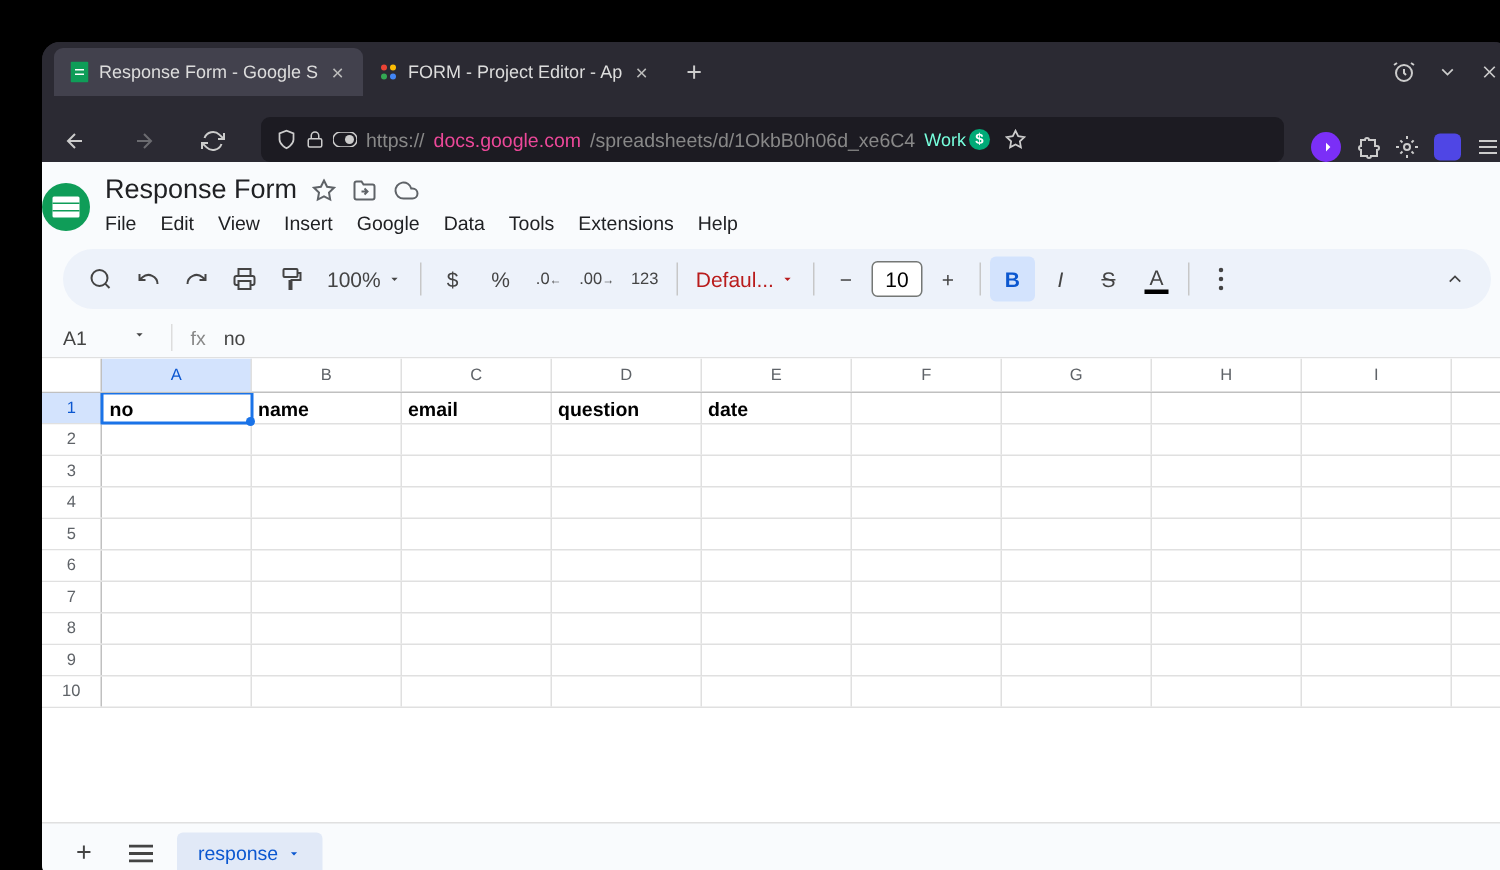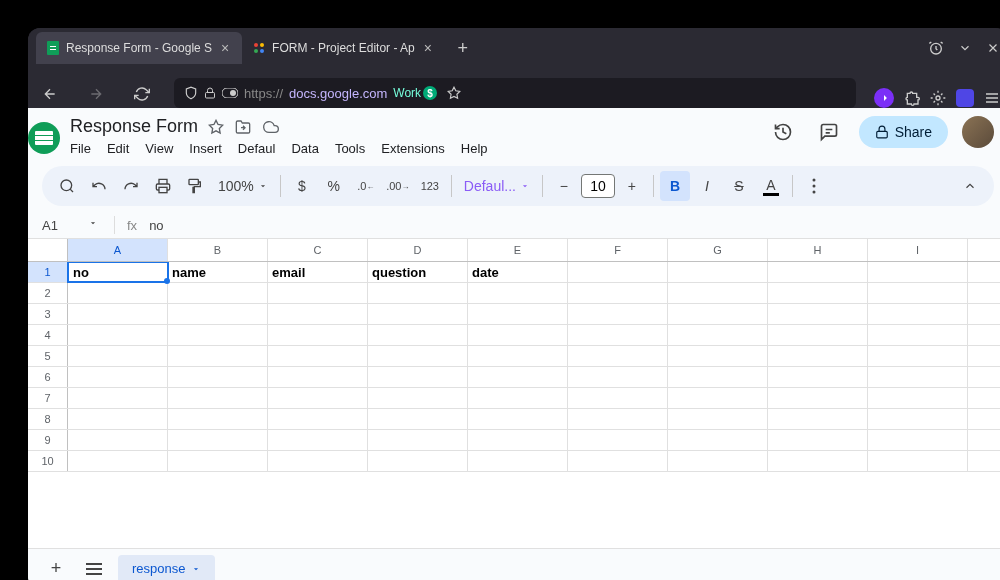--- a/index.html
+++ b/index.html
@@ -9,21 +9,21 @@
 .tab { display: flex; align-items: center; height: 32px; padding: 0 10px; font-size: 12px; color: #ddd; border-radius: 6px 6px 0 0; gap: 6px; max-width: 210px; }
 .tab.active { background: #42414d; }
 .tab-close { width: 14px; height: 14px; display: flex; align-items: center; justify-content: center; color: #bbb; font-size: 14px; }
 .tab-icon { width: 14px; height: 14px; display: inline-flex; align-items: center; justify-content: center; font-size: 11px; }
 .newtab { width: 28px; height: 28px; display: flex; align-items: center; justify-content: center; color: #ccc; font-size: 18px; margin-left: 4px; }
 .tabbar-right { margin-left: auto; display: flex; gap: 14px; align-items: center; color: #ccc; }
 .navbar { display: flex; align-items: flex-end; height: 40px; background: #2b2a33; padding: 0 8px; gap: 18px; }
 .nav-btn { width: 28px; height: 28px; display: flex; align-items: center; justify-content: center; color: #ccc; }
 .urlbar { flex: 1; display: flex; align-items: center; background: #1c1b22; border-radius: 6px; height: 30px; padding: 0 10px; gap: 6px; color: #aaa; font-size: 13px; overflow: hidden; }
 .urlbar .proto { color: #888; }
-.urlbar .domain { color: #c4b5fd; }
+.urlbar .domain { color: #ec4899; }
 .work-badge { color: #7fd; font-size: 12px; display: flex; align-items: center; gap: 2px; }
 .ext-icons { display: flex; gap: 10px; align-items: center; color: #ccc; }
 .app { background: #f9fbfd; flex: 1; display: flex; flex-direction: column; }
 .header { display: flex; align-items: flex-start; padding: 8px 14px 0 0; gap: 10px; }
 .logo { width: 32px; height: 32px; background: #0f9d58; border-radius: 50%; display: flex; align-items: center; justify-content: center; margin-top: 6px; }
 .logo-inner { width: 18px; height: 14px; background: #fff; border-radius: 1px; position: relative; }
 .logo-inner::before, .logo-inner::after { content: ''; position: absolute; background: #0f9d58; }
 .logo-inner::before { width: 100%; height: 1px; top: 4px; }
 .logo-inner::after { width: 100%; height: 1px; top: 9px; }
 .title-area { flex: 1; }
@@ -32,21 +32,21 @@
 .title-icons { display: flex; gap: 10px; color: #5f6368; }
 .menubar { display: flex; gap: 16px; font-size: 13px; color: #202124; padding: 4px 0; }
 .header-right { display: flex; align-items: center; gap: 14px; }
 .hdr-btn { width: 32px; height: 32px; display: flex; align-items: center; justify-content: center; color: #444; }
 .share-btn { background: #c2e7ff; border-radius: 20px; padding: 8px 16px; display: flex; align-items: center; gap: 6px; font-size: 14px; color: #001d35; font-weight: 500; }
 .avatar { width: 32px; height: 32px; border-radius: 50%; background: linear-gradient(135deg, #8b7355, #5a4a3a); }
 .toolbar { display: flex; align-items: center; margin: 6px 14px; padding: 4px 10px; background: #edf2fa; border-radius: 24px; gap: 2px; height: 40px; }
 .tb-btn { min-width: 30px; height: 30px; display: flex; align-items: center; justify-content: center; color: #444; font-size: 14px; border-radius: 4px; }
 .tb-sep { width: 1px; height: 22px; background: #c7c7c7; margin: 0 4px; }
 .zoom { display: flex; align-items: center; gap: 4px; font-size: 14px; color: #444; padding: 0 6px; }
-.font-sel { display: flex; align-items: center; gap: 4px; font-size: 14px; color: #8b5cf6; padding: 0 6px; }
+.font-sel { display: flex; align-items: center; gap: 4px; font-size: 14px; color: #b91c1c; padding: 0 6px; }
 .fontsize { border: 1px solid #747775; border-radius: 4px; width: 34px; height: 24px; text-align: center; font-size: 14px; background: #fff; }
 .bold-active { background: #d3e3fd; color: #0b57d0; font-weight: bold; }
 .tb-right { margin-left: auto; display: flex; align-items: center; }
 .chevron-up { width: 28px; height: 28px; display: flex; align-items: center; justify-content: center; color: #444; }
 .namebox { display: flex; align-items: center; padding: 4px 14px; gap: 12px; font-size: 13px; color: #444; border-bottom: 1px solid #e0e0e0; }
 .namebox-cell { min-width: 60px; display: flex; gap: 30px; }
 .fx { color: #888; font-size: 13px; }
 .sheet { flex: 1; display: flex; flex-direction: column; background: #fff; overflow: hidden; }
 .colhdr { display: flex; background: #fff; border-bottom: 1px solid #c0c0c0; }
 .corner { width: 40px; height: 22px; border-right: 1px solid #c0c0c0; background: #fff; }
@@ -145,20 +145,21 @@
           </svg>
         </span>
       <span>
           <svg width="16" height="10" viewBox="0 0 16 10">
             <rect width="16" height="10" rx="5" fill="none" stroke="#ccc"></rect>
             <circle cx="11" cy="5" r="3" fill="#ccc"></circle>
           </svg>
         </span>
       <span class="proto">https://</span>
         <span class="domain">docs.google.com</span>
+        <span class="proto">/spreadsheets/d/1OkbB0h06d_xe6C4</span>
       <span class="work-badge">
           <span>Work</span>
           <span style="width:14px;height:14px;background:#0a7;border-radius:50%;display:inline-flex;align-items:center;justify-content:center;color:#fff;font-size:10px;font-weight:bold">$</span>
         </span>
       <span style="margin-left:4px">
           <svg width="14" height="14" viewBox="0 0 24 24" fill="none" stroke="#ccc" stroke-width="2">
             <path d="M12 2l3.09 6.26L22 9.27l-5 4.87 1.18 6.88L12 17.77l-6.18 3.25L7 14.14 2 9.27l6.91-1.01L12 2z"></path>
           </svg>
         </span>
     </div>
@@ -213,50 +214,26 @@
                   <path d="M18 10h-1.26A8 8 0 109 20h9a5 5 0 000-10z"></path>
                 </svg>
               </span>
           </div>
         </div>
         <div class="menubar">
           <span>File</span>
           <span>Edit</span>
           <span>View</span>
           <span>Insert</span>
-          <span>Defaul</span>
+          <span>Google</span>
           <span>Data</span>
           <span>Tools</span>
           <span>Extensions</span>
           <span>Help</span>
         </div>
-      </div>
-      <div class="header-right">
-        <div class="hdr-btn">
-            <svg width="20" height="20" viewBox="0 0 24 24" fill="none" stroke="currentColor" stroke-width="2">
-              <path d="M3 12a9 9 0 109-9 9.75 9.75 0 00-6.74 2.74L3 8"></path>
-              <path d="M3 3v5h5M12 7v5l4 2"></path>
-            </svg>
-          </div>
-        <div class="hdr-btn">
-            <svg width="20" height="20" viewBox="0 0 24 24" fill="none" stroke="currentColor" stroke-width="2">
-              <path d="M21 15a2 2 0 01-2 2H7l-4 4V5a2 2 0 012-2h14a2 2 0 012 2z"></path>
-              <path d="M8 9h8M8 13h5"></path>
-            </svg>
-          </div>
-        <div class="share-btn">
-          <span>
-              <svg width="14" height="14" viewBox="0 0 24 24" fill="none" stroke="currentColor" stroke-width="2">
-                <rect x="3" y="11" width="18" height="11" rx="2"></rect>
-                <path d="M7 11V7a5 5 0 0110 0v4"></path>
-              </svg>
-            </span>
-          <span>Share</span>
-        </div>
-        <div class="avatar"></div>
       </div>
     </div>
 
     <div class="toolbar">
       <div class="tb-btn">
           <svg width="16" height="16" viewBox="0 0 24 24" fill="none" stroke="currentColor" stroke-width="2">
             <circle cx="11" cy="11" r="8"></circle>
             <path d="M21 21l-4.35-4.35"></path>
           </svg>
         </div>

